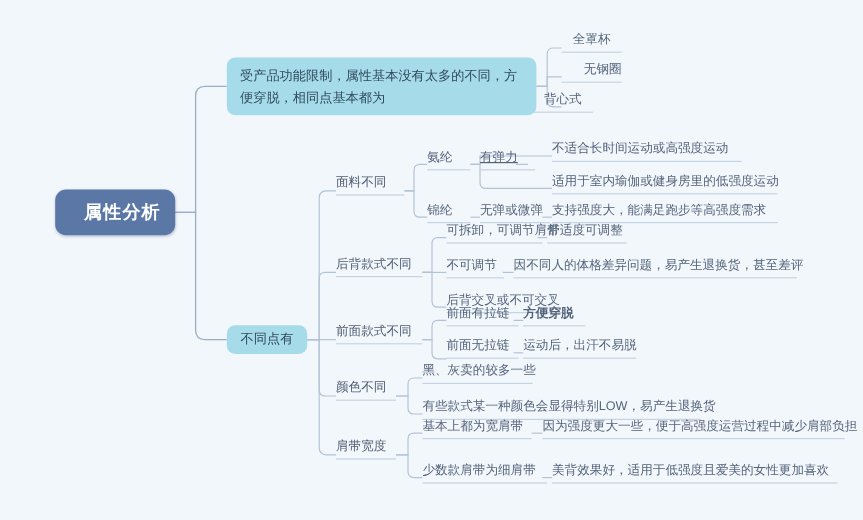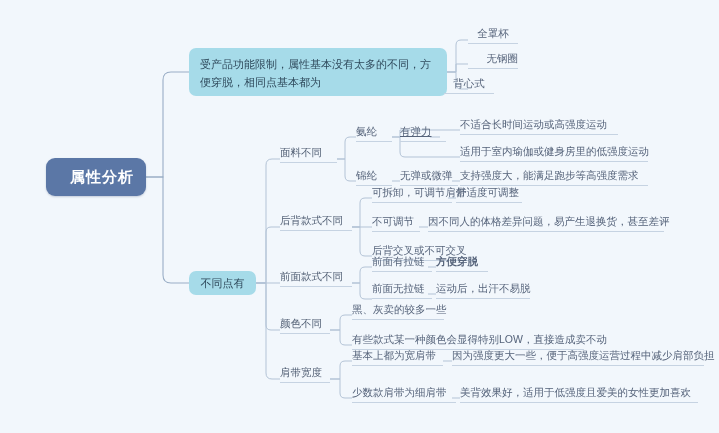--- a/index.html
+++ b/index.html
@@ -197,21 +197,21 @@
     <span>前面无拉链</span>
   </div>
   <div class="node leaf" style="left:436px;top:283px;width:94px;height:16px;">
     <span>运动后，出汗不易脱</span>
   </div>
 
   <div class="node leaf" style="left:352px;top:304px;width:92px;height:16px;">
     <span>黑、灰卖的较多一些</span>
   </div>
   <div class="node leaf" style="left:352px;top:334px;width:232px;height:16px;">
-    <span>有些款式某一种颜色会显得特别LOW，直接造成卖不动</span>
+    <span>有些款式某一种颜色会显得特别LOW，易产生退换货</span>
   </div>
 
   <div class="node leaf" style="left:352px;top:350px;width:91px;height:16px;">
     <span>基本上都为宽肩带</span>
   </div>
   <div class="node leaf" style="left:452px;top:350px;width:252px;height:16px;">
     <span>因为强度更大一些，便于高强度运营过程中减少肩部负担</span>
   </div>
   <div class="node leaf" style="left:352px;top:387px;width:104px;height:16px;">
     <span>少数款肩带为细肩带</span>

